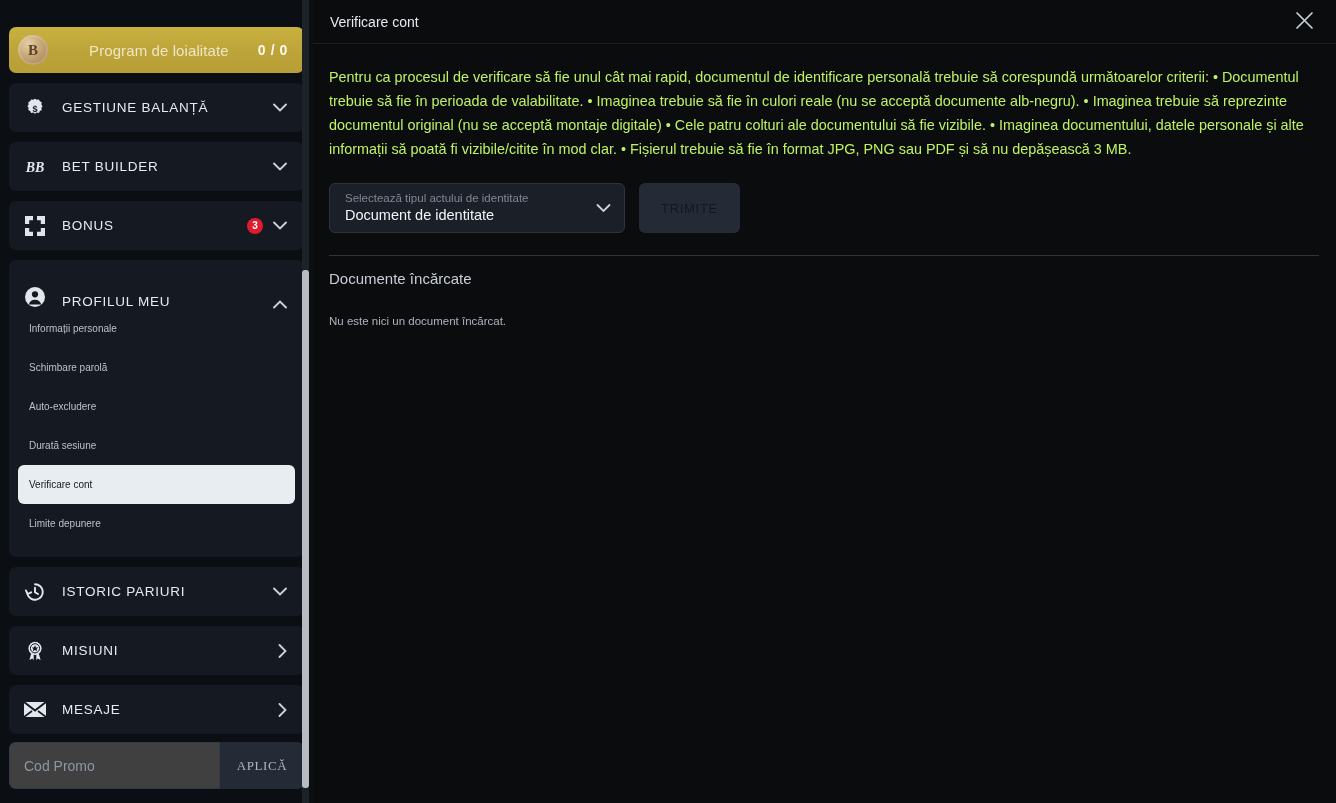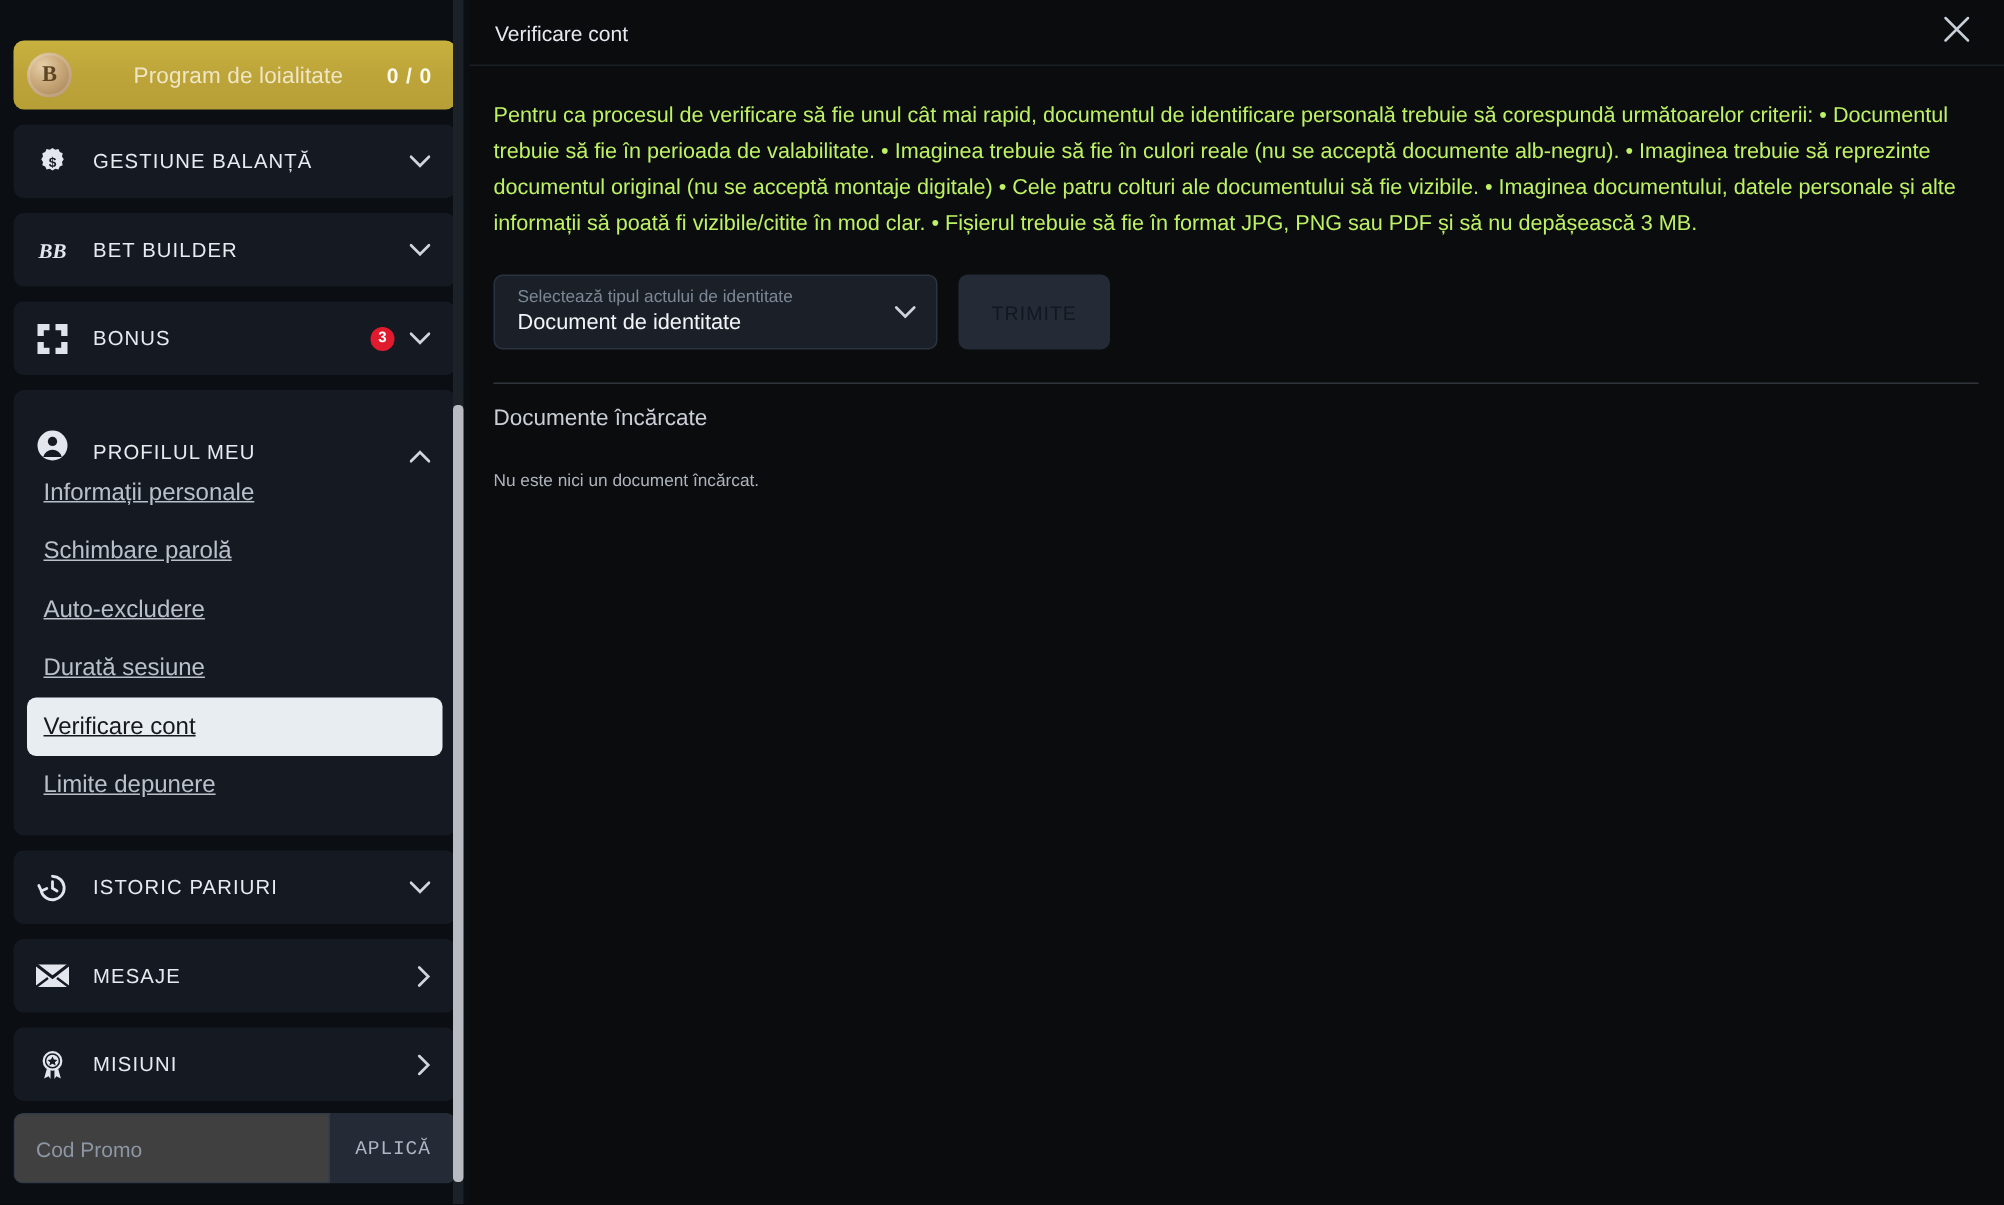--- a/index.html
+++ b/index.html
@@ -67,35 +67,35 @@
     width: 16px; height: 16px; border-radius: 50%;
     display: flex; align-items: center; justify-content: center;
     margin-right: 10px; flex: 0 0 16px;
   }
 
   .sb-group { margin-top: 10px; border-radius: 7px; background: #151a22; padding: 0 0 14px 0; }
   .sb-group .sb-section { margin-top: 0; background: transparent; align-items: flex-end; }
   .sb-sub {
     height: 39px; display: flex; align-items: center;
     margin: 0 9px; padding: 0 11px;
-    color: #b9c0cb; font-size: 16px; border-radius: 6px; cursor: pointer; text-decoration: underline;
+    color: #b9c0cb; font-size: 10px; border-radius: 6px; cursor: pointer;
   }
   .sb-sub.active { background: #e8edf1; color: #15181d; }
 
   .promo-row { margin-top: 8px; display: flex; height: 47px; border-radius: 6px; overflow: hidden; }
   .promo-input {
     flex: 1 1 auto; background: #404040; border: 1px solid #333a47;
     border-radius: 6px 0 0 6px; color: #9aa3b1; font-size: 14px;
     padding: 0 14px; font-family: "Liberation Sans", sans-serif; outline: none;
   }
   .promo-input::placeholder { color: #8d96a4; }
   .promo-btn {
     width: 92px; background: #242a36; color: #aeb6c3; font-size: 13px;
     letter-spacing: .6px; border: none; border-radius: 0 6px 6px 0;
-    cursor: pointer; font-family: Liberation Mono, monospace;
+    cursor: pointer; font-family: Liberation Serif, serif;
   }
 
   .sb-scroll-track {
     position: absolute; top: 0; right: 4px; width: 7px; height: 803px; background: #1d2128;
   }
   .sb-scroll-thumb {
     position: absolute; top: 270px; right: 4px; width: 7px; height: 518px;
     background: #b8bcc2; border-radius: 3px;
   }
 
@@ -231,44 +231,44 @@
         <span class="ttl">ISTORIC PARIURI</span>
         <span class="chev">
           <svg width="14" height="9" viewBox="0 0 14 9">
               <path d="M1 1.5l6 6 6-6" stroke="#cfd5de" stroke-width="1.8" fill="none" stroke-linecap="round"></path>
             </svg>
         </span>
       </div>
 
       <div class="sb-section">
         <span class="ic">
-          <svg width="24" height="17" viewBox="0 0 24 17">
-            <rect x="1" y="1" width="22" height="15" fill="#e3e7ed"></rect>
-            <path d="M1 1l11 8.5L23 1" stroke="#151a22" stroke-width="2" fill="none"></path>
-            <path d="M1 16l8-6M23 16l-8-6" stroke="#151a22" stroke-width="1.6" fill="none"></path>
-          </svg>
-        </span>
-        <span class="ttl">MESAJE</span>
-        <span class="chev">
-          <svg width="9" height="14" viewBox="0 0 9 14">
-              <path d="M1.5 1l6 6-6 6" stroke="#cfd5de" stroke-width="1.8" fill="none" stroke-linecap="round"></path>
-            </svg>
-        </span>
-      </div>
-
-      <div class="sb-section">
-        <span class="ic">
           <svg width="22" height="22" viewBox="0 0 22 22">
             <circle cx="11" cy="8.3" r="6.6" fill="#e3e7ed"></circle>
             <circle cx="11" cy="8.3" r="4.6" fill="none" stroke="#151a22" stroke-width="1"></circle>
             <path d="M11 5.3l1 2.1 2.3.2-1.7 1.5.5 2.2-2.1-1.2-2.1 1.2.5-2.2L7.7 7.6l2.3-.2z" fill="#151a22"></path>
             <path d="M7.2 13.6L5.4 20l3-1.5 1.3 1.8V14zM14.8 13.6L16.6 20l-3-1.5-1.3 1.8V14z" fill="#e3e7ed"></path>
           </svg>
         </span>
         <span class="ttl">MISIUNI</span>
+        <span class="chev">
+          <svg width="9" height="14" viewBox="0 0 9 14">
+              <path d="M1.5 1l6 6-6 6" stroke="#cfd5de" stroke-width="1.8" fill="none" stroke-linecap="round"></path>
+            </svg>
+        </span>
+      </div>
+
+      <div class="sb-section">
+        <span class="ic">
+          <svg width="24" height="17" viewBox="0 0 24 17">
+            <rect x="1" y="1" width="22" height="15" fill="#e3e7ed"></rect>
+            <path d="M1 1l11 8.5L23 1" stroke="#151a22" stroke-width="2" fill="none"></path>
+            <path d="M1 16l8-6M23 16l-8-6" stroke="#151a22" stroke-width="1.6" fill="none"></path>
+          </svg>
+        </span>
+        <span class="ttl">MESAJE</span>
         <span class="chev">
           <svg width="9" height="14" viewBox="0 0 9 14">
               <path d="M1.5 1l6 6-6 6" stroke="#cfd5de" stroke-width="1.8" fill="none" stroke-linecap="round"></path>
             </svg>
         </span>
       </div>
 
       <div class="promo-row">
         <input class="promo-input" type="text" placeholder="Cod Promo" style="">
         <button class="promo-btn">APLICĂ</button>

